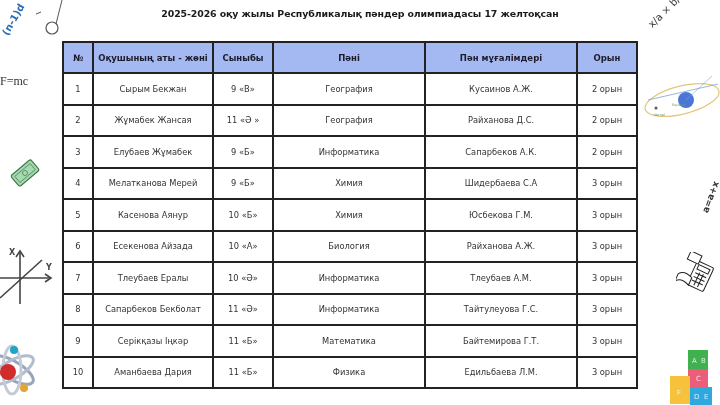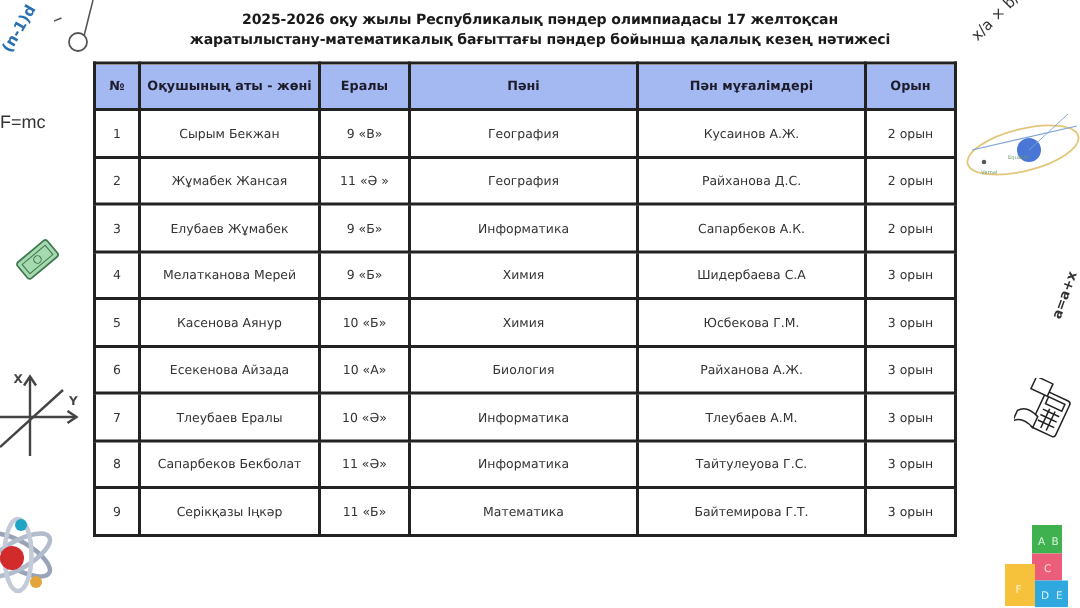--- a/index.html
+++ b/index.html
@@ -27,37 +27,36 @@
     }
     table.results td { height: 31.5px; color: #333; background: #fff; }
 
     .deco { position: absolute; }
   </style>
 </head>
 <body>
 
 <div class="title">
   <div>2025-2026 оқу жылы Республикалық пәндер олимпиадасы 17 желтоқсан</div>
-  <div>жаратылыстану-математикалық бағыттағы пәндер бойынша қалалық кезең нәтижесі</div>
 </div>
 
 <table class="results">
   <colgroup>
     <col style="width:30px">
     <col style="width:120px">
     <col style="width:60px">
     <col style="width:152px">
     <col style="width:152px">
     <col style="width:60px">
   </colgroup>
   <thead>
     <tr>
       <th>№</th>
       <th>Оқушының аты - жөні</th>
-      <th>Ералы</th>
+      <th>Сыныбы</th>
       <th>Пәні</th>
       <th>Пән мұғалімдері</th>
       <th>Орын</th>
     </tr>
   </thead>
   <tbody id="tbody">
     <tr>
         <td>1</td>
         <td>Сырым Бекжан</td>
         <td>9 «В»</td>
@@ -122,32 +121,40 @@
         <td>3 орын</td>
       </tr>
     <tr>
         <td>9</td>
         <td>Серікқазы Іңкәр</td>
         <td>11 «Б»</td>
         <td>Математика</td>
         <td>Байтемирова Г.Т.</td>
         <td>3 орын</td>
       </tr>
+    <tr>
+        <td>10</td>
+        <td>Аманбаева Дария</td>
+        <td>11 «Б»</td>
+        <td>Физика</td>
+        <td>Едильбаева Л.М.</td>
+        <td>3 орын</td>
+      </tr>
   </tbody>
 </table>
 
 <div class="deco" style="left:-4px;top:14px;transform:rotate(-60deg);font-size:10px;font-weight:bold;color:#2a6fb0;">(n-1)d</div>
 
 <svg class="deco" style="left:36px;top:0" width="30" height="38" viewBox="0 0 30 38">
   <line x1="5" y1="12" x2="0" y2="14" stroke="#555" stroke-width="1"></line>
   <line x1="26" y1="0" x2="20" y2="24" stroke="#555" stroke-width="1"></line>
   <circle cx="16" cy="28" r="6" fill="none" stroke="#555" stroke-width="1.2"></circle>
 </svg>
 
-<div class="deco" style="left:0;top:74px;font-size:12px;color:#333;font-family:Liberation Sans, sans-serif;">F=mc</div>
+<div class="deco" style="left:0;top:74px;font-size:12px;color:#333;font-family:Liberation Serif, serif;">F=mc</div>
 
 <svg class="deco" style="left:10px;top:158px" width="30" height="30" viewBox="0 0 30 30">
   <g transform="rotate(-40 15 15)">
     <rect x="2" y="8" width="26" height="14" rx="2" fill="#a6d9b0" stroke="#3f7a4f" stroke-width="1.2"></rect>
     <rect x="5" y="11" width="20" height="8" fill="none" stroke="#3f7a4f" stroke-width="0.7"></rect>
     <circle cx="15" cy="15" r="2.5" fill="none" stroke="#3f7a4f" stroke-width="0.7"></circle>
   </g>
 </svg>
 
 <svg class="deco" style="left:0;top:244px" width="56" height="66" viewBox="0 0 56 66">

